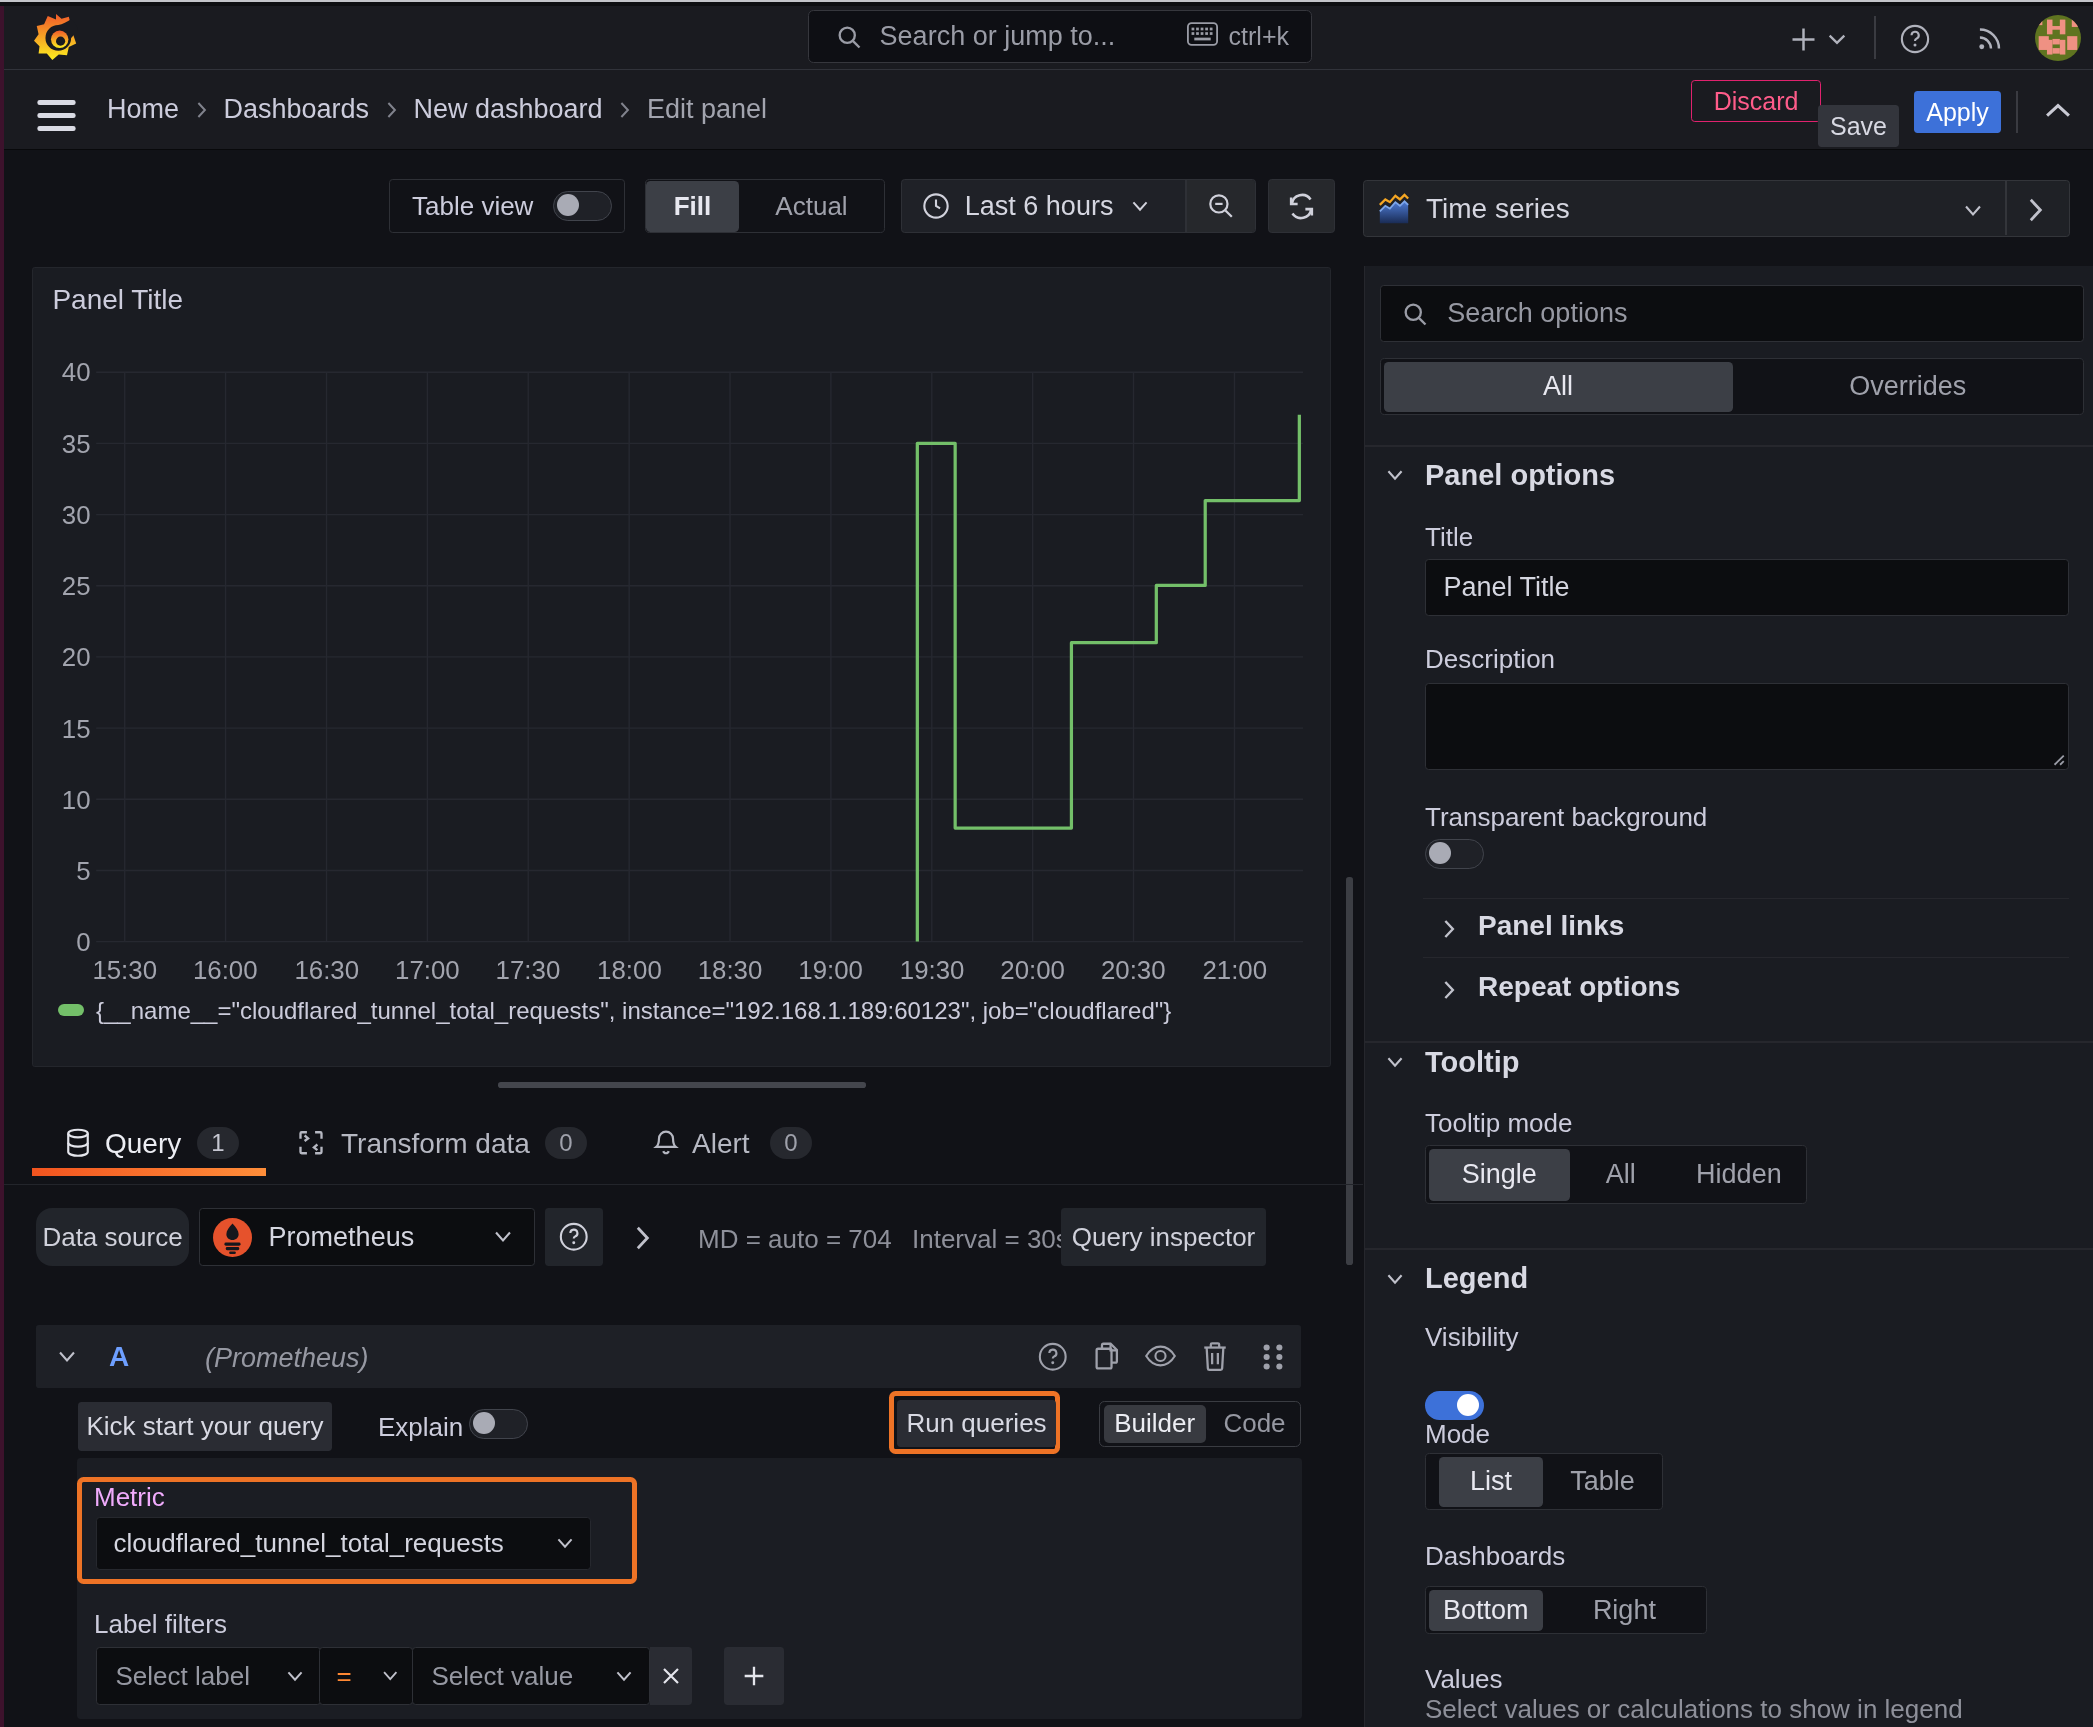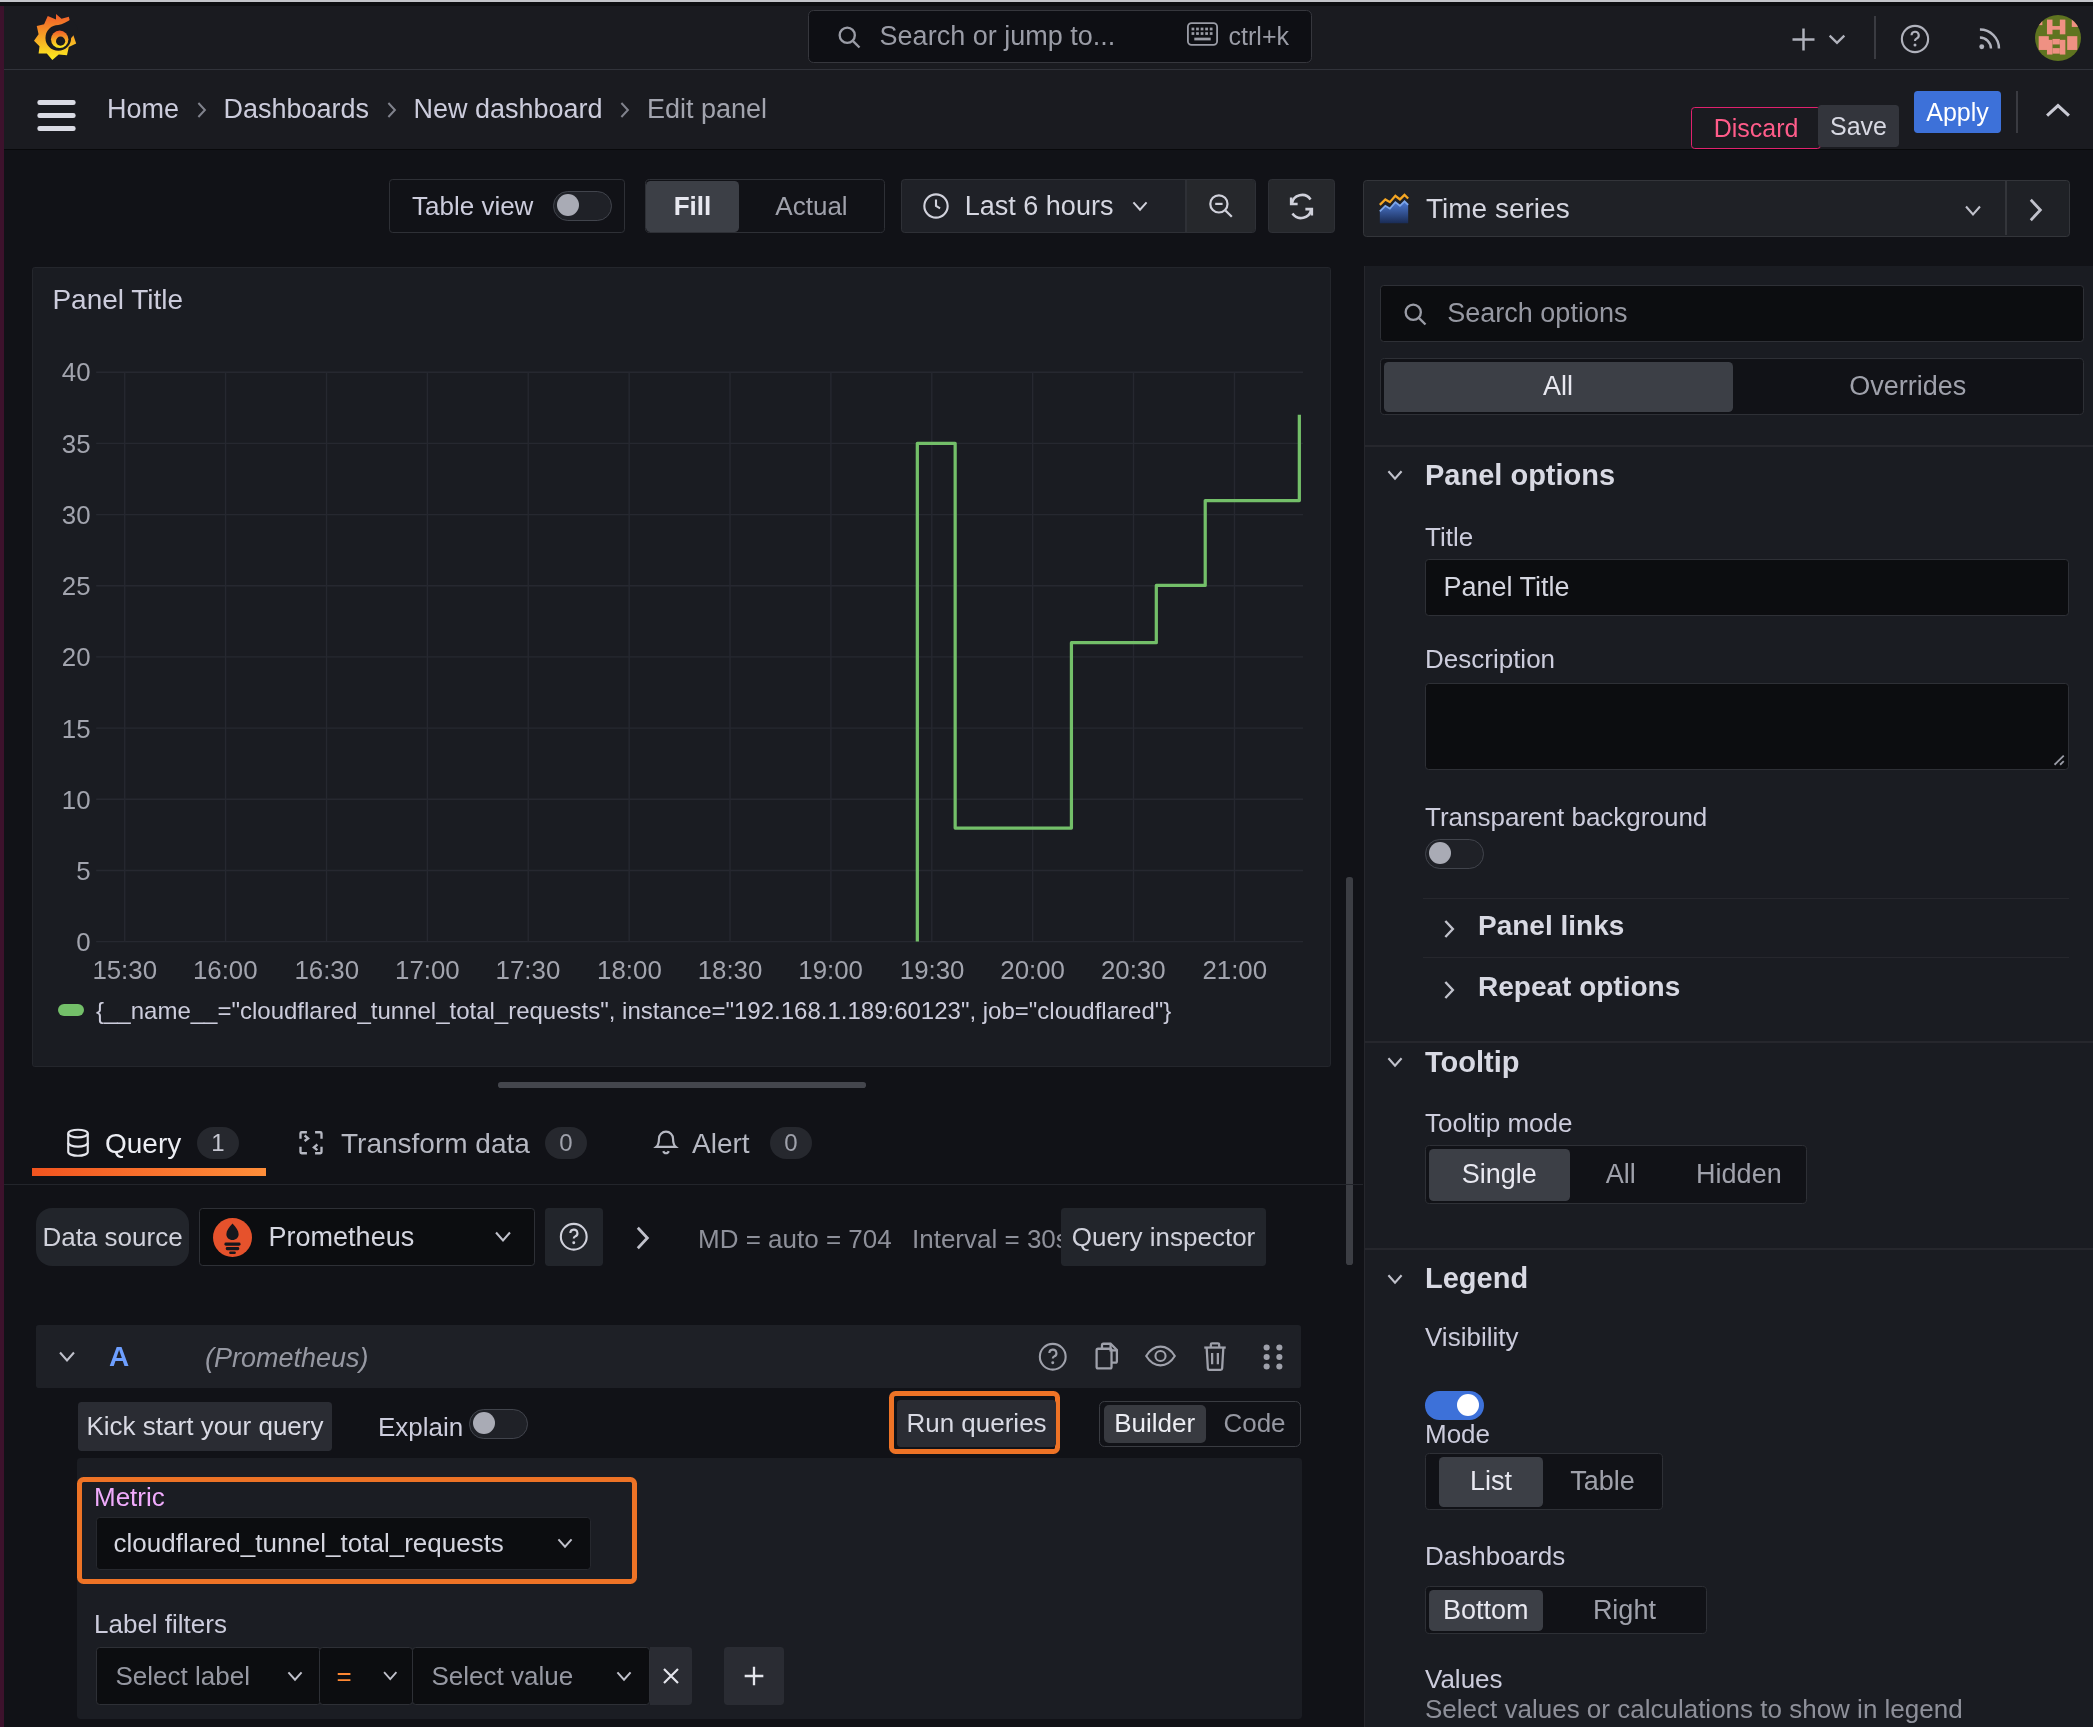--- a/index.html
+++ b/index.html
@@ -148,21 +148,21 @@
         </svg>
       </span>
     <span class="crumb">New dashboard</span>
       <span class="crumb-sep">
         <svg width="14.8" height="22" viewBox="0 0 14 22" fill="none" stroke="#81838d" stroke-width="2">
           <path d="M4 4 L10.5 11 L4 18"></path>
         </svg>
       </span>
     <span class="crumb" style="color:#a2a4ae;text-align:right;">Edit panel</span>
   </div>
-  <div class="btn abs" style="left:1691px; top:37px; width:130px; border:1.4px solid #e0226e; color:#ff5c8a; background:transparent;">Discard</div>
+  <div class="btn abs" style="left:1691px; top:10px; width:130px; border:1.4px solid #e0226e; color:#ff5c8a; background:transparent;">Discard</div>
   <div class="btn abs" style="left:1818px; top:21px; width:81px; background:#33353c; color:#d8d9e3;margin-top:14px;">Save</div>
   <div class="btn abs" style="left:1914px; top:21px; width:87px; background:#3d71d9; color:#ffffff;">Apply</div>
   <div class="abs" style="left:2016px; top:21px; width:1.8px; height:42px; background:#3a3b41;"></div>
   <svg class="abs" style="left:2044px; top:31px;" width="28" height="20" viewBox="0 0 30 22" fill="none" stroke="#c9cad4" stroke-width="3.4">
       <path d="M3 16 L15 5 L27 16"></path>
     </svg>
 </div>
 
 <div class="abs" style="left:389px; top:179px; width:236px; height:54px; border:1.4px solid #2e3036; border-radius:3.7px; display:flex; align-items:center;">
   <span style="margin-left:22px; font-size:26px; color:#ccccdc;">Table view</span>

